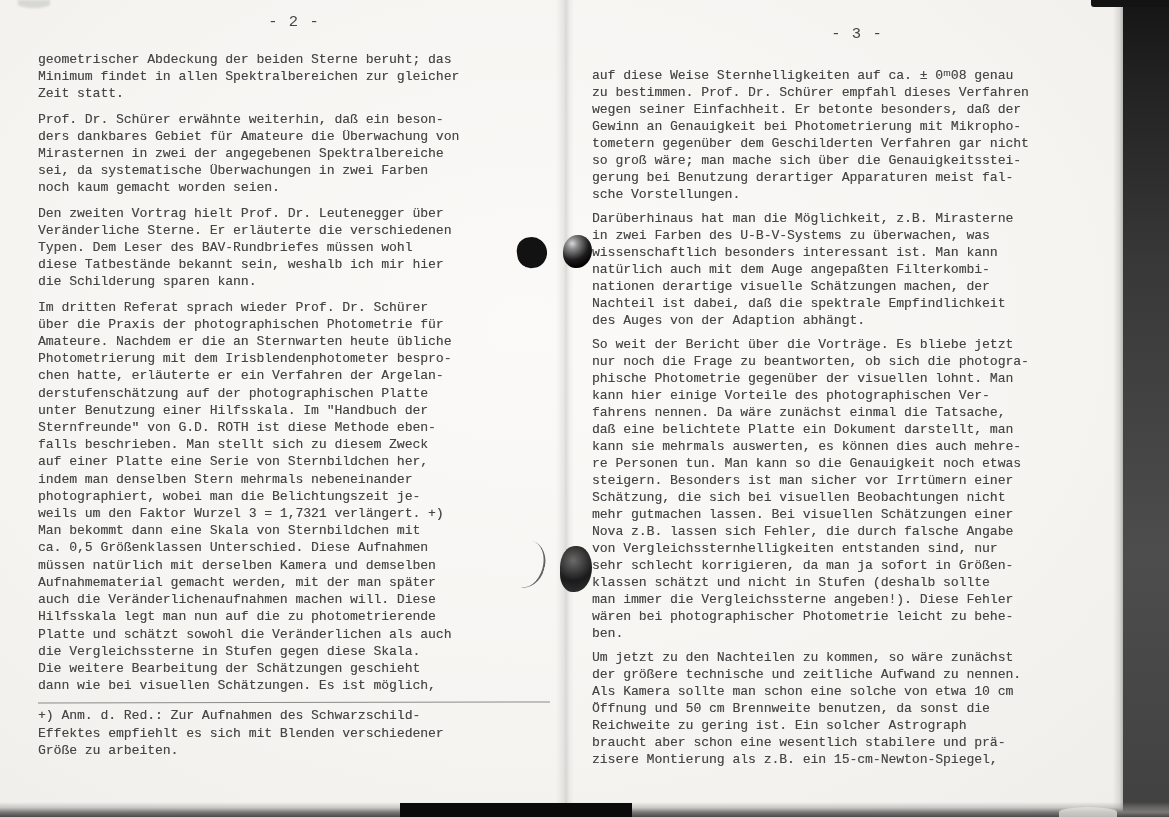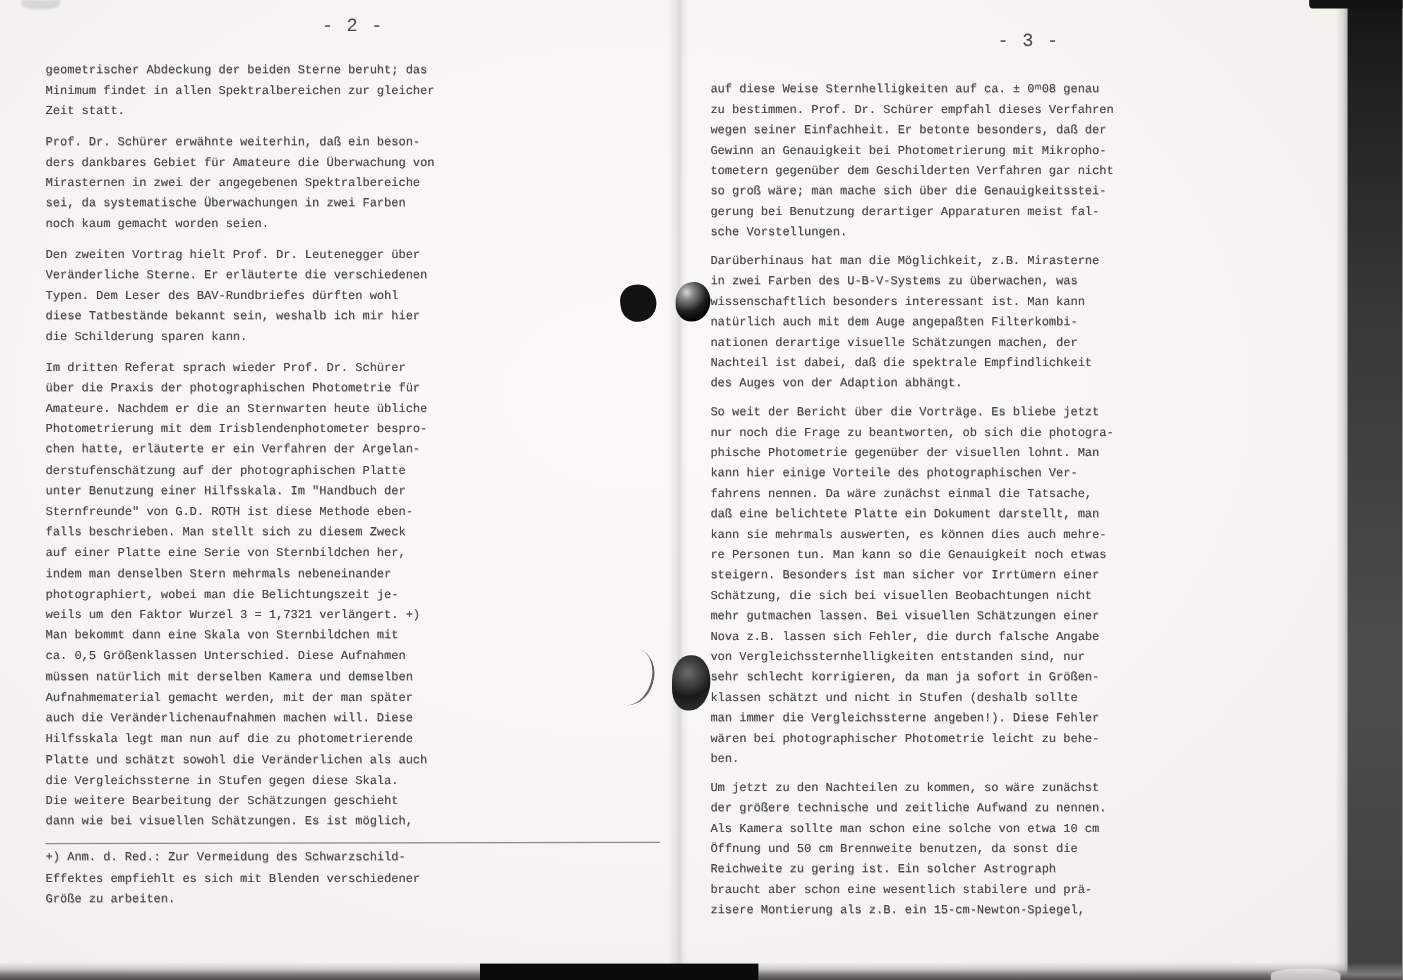--- a/index.html
+++ b/index.html
@@ -16,21 +16,21 @@
   .page-right{left:592px;top:26px;width:530px;}
   .page-num{
     text-align:center;
     font-size:15.5px;line-height:17px;
     letter-spacing:1px;
     margin-bottom:20px;
   }
   .page-right .page-num{margin-bottom:24px;}
   .page p{
     margin:0 0 8px 0;
-    font-size:10px;
+    font-size:13px;
     line-height:17.2px;
     white-space:pre-line;
     text-shadow:0.3px 0.3px 0.5px rgba(70,70,70,.45);
     font-family:Liberation Mono, monospace;
   }
   .page-right p{line-height:17px;margin-bottom:7px;}
   .footnote-rule{
     border:0;border-top:1.3px solid #8a8a88;
     margin:1px 0 4px 0;width:100%;
     transform:rotate(-0.12deg);
@@ -103,21 +103,21 @@
     <p>geometrischer Abdeckung der beiden Sterne beruht; das
 Minimum findet in allen Spektralbereichen zur gleicher
 Zeit statt.</p>
     <p>Prof. Dr. Schürer erwähnte weiterhin, daß ein beson-
 ders dankbares Gebiet für Amateure die Überwachung von
 Mirasternen in zwei der angegebenen Spektralbereiche
 sei, da systematische Überwachungen in zwei Farben
 noch kaum gemacht worden seien.</p>
     <p>Den zweiten Vortrag hielt Prof. Dr. Leutenegger über
 Veränderliche Sterne. Er erläuterte die verschiedenen
-Typen. Dem Leser des BAV-Rundbriefes dürften wohl
+Typen. Dem Leser des BAV-Rundbriefes müssen wohl
 diese Tatbestände bekannt sein, weshalb ich mir hier
 die Schilderung sparen kann.</p>
     <p>Im dritten Referat sprach wieder Prof. Dr. Schürer
 über die Praxis der photographischen Photometrie für
 Amateure. Nachdem er die an Sternwarten heute übliche
 Photometrierung mit dem Irisblendenphotometer bespro-
 chen hatte, erläuterte er ein Verfahren der Argelan-
 derstufenschätzung auf der photographischen Platte
 unter Benutzung einer Hilfsskala. Im "Handbuch der
 Sternfreunde" von G.D. ROTH ist diese Methode eben-
@@ -130,21 +130,21 @@
 ca. 0,5 Größenklassen Unterschied. Diese Aufnahmen
 müssen natürlich mit derselben Kamera und demselben
 Aufnahmematerial gemacht werden, mit der man später
 auch die Veränderlichenaufnahmen machen will. Diese
 Hilfsskala legt man nun auf die zu photometrierende
 Platte und schätzt sowohl die Veränderlichen als auch
 die Vergleichssterne in Stufen gegen diese Skala.
 Die weitere Bearbeitung der Schätzungen geschieht
 dann wie bei visuellen Schätzungen. Es ist möglich,</p>
     <hr class="footnote-rule">
-    <p class="footnote">+) Anm. d. Red.: Zur Vermeidung des Schwarzschild-
+    <p class="footnote">+) Anm. d. Red.: Zur Aufnahmen des Schwarzschild-
 Effektes empfiehlt es sich mit Blenden verschiedener
 Größe zu arbeiten.</p>
   </div>
 
   <div class="page page-right">
     <div class="page-num">- 3 -</div>
     <p>auf diese Weise Sternhelligkeiten auf ca. ± 0ᵐ08 genau
 zu bestimmen. Prof. Dr. Schürer empfahl dieses Verfahren
 wegen seiner Einfachheit. Er betonte besonders, daß der
 Gewinn an Genauigkeit bei Photometrierung mit Mikropho-

